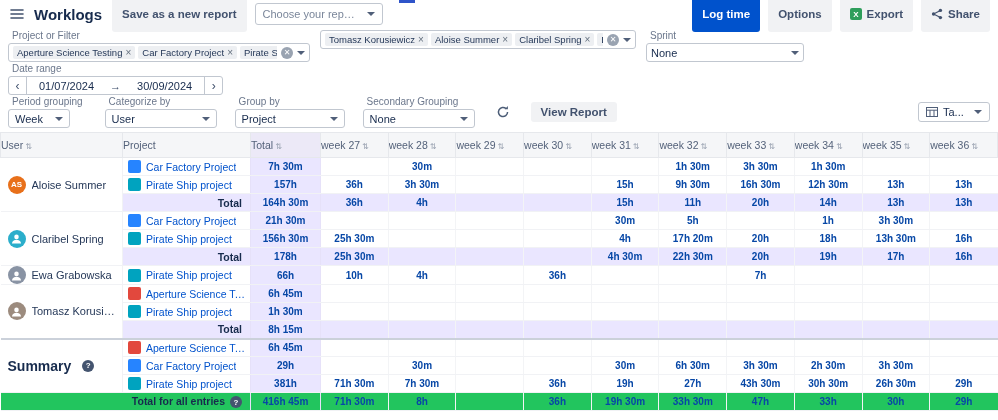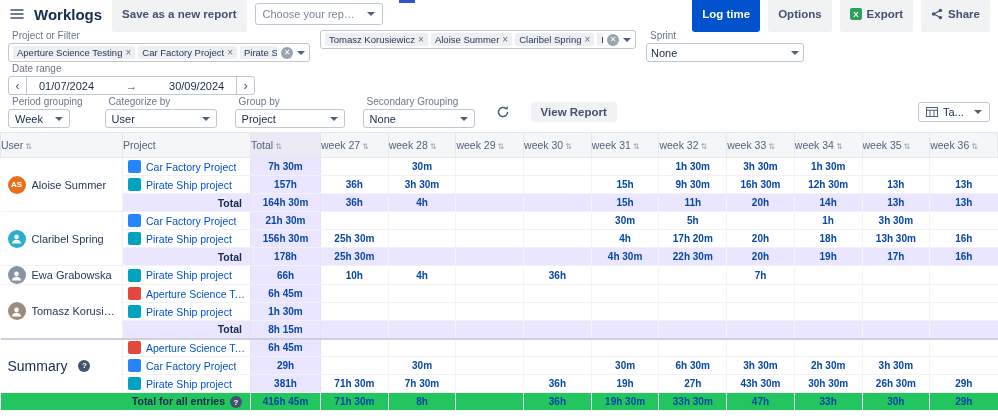--- a/index.html
+++ b/index.html
@@ -24,21 +24,21 @@
 .field{display:flex;align-items:center;height:19px;border:1px solid #C1C7D0;border-radius:3px;background:#fff;padding:0 4px;gap:4px;overflow:hidden;cursor:pointer}
 .chips{display:flex;align-items:center;gap:3px;flex:1;overflow:hidden}
 .chip{display:inline-flex;align-items:center;gap:3px;background:#EDEFF2;border-radius:2px;padding:1px 4px;font-size:9.5px;color:#253858;white-space:nowrap}
 .chip-x{color:#64707F;font-size:10px;line-height:1;cursor:pointer}
 .clear{flex:0 0 12px;width:12px;height:12px;border-radius:50%;background:#99A3B1;color:#fff;font-size:8px;line-height:12px;text-align:center;cursor:pointer}
 .dategrp{margin-top:1px}
 .dateseg{display:inline-flex;align-items:stretch;height:19px;border:1px solid #C1C7D0;border-radius:3px;overflow:hidden;background:#fff;width:max-content}
 .dnav{width:18px;display:flex;align-items:center;justify-content:center;font-size:12px;color:#42526E;cursor:pointer}
 .dnav.l{border-right:1px solid #C1C7D0}
 .dnav.r{border-left:1px solid #C1C7D0}
-.dates{display:flex;align-items:center;gap:32px;padding:0 12px;font-size:11px;color:#172B4D}
+.dates{display:flex;align-items:center;gap:16px;padding:0 12px;font-size:11px;color:#172B4D}
 .darrow{font-size:11px;color:#344563}
 .controlbar{display:flex;align-items:center;gap:18px;padding:1px 8px 4px}
 .ctl-select{height:19px;padding:0 6px}
 .w62{width:62px}.w112{width:112px}.w110{width:110px}.w115{width:128px}.w70{width:72px}
 .refresh{display:inline-flex;align-items:center;justify-content:center;width:20px;height:19px;cursor:pointer}
 .viewmode{height:20px;gap:5px}
 table{border-collapse:collapse;width:998px;table-layout:fixed;font-size:10.5px}
 thead th{height:25px;background:#F5F6F8;border:1px solid #E6E8EC;color:#54627A;font-weight:400;font-size:10.5px;text-align:left;white-space:nowrap;overflow:hidden}
 thead th.totalh{background:#ECE9F7}
 .sort{font-size:8px;color:#97A0AF;margin-left:2px}
@@ -50,21 +50,21 @@
 tr.trow td.lbl{text-align:right;color:#172B4D;font-weight:700;padding-right:8px;font-size:10.5px}
 tr.grand td{background:#22c55e;border-top:1px solid #D5E3F7}
 td.glbl{text-align:right;font-weight:700;color:#172B4D;padding-right:8px;font-size:10.5px}
 .user-cell{background:#fff;border-right:1px solid #F1F2F5}
 .ucell{display:flex;align-items:center;gap:6px;padding-left:4px}
 .av{flex:0 0 18px;width:18px;height:18px;border-radius:50%;display:inline-flex;align-items:center;justify-content:center;color:#fff;font-size:8px;font-weight:700;overflow:hidden}
 .uname{font-size:11px;color:#253858;overflow:hidden;text-overflow:ellipsis;white-space:nowrap}
 .pcell{display:flex;align-items:center;gap:5px;padding-left:2px}
 .picon{flex:0 0 13px;width:13px;height:13px;border-radius:2px}
 .plink{font-size:10.5px;color:#0052CC;overflow:hidden;text-overflow:ellipsis;white-space:nowrap;cursor:pointer}
-.sum-label{font-size:14px;font-weight:400;color:#172B4D}
+.sum-label{font-size:14px;font-weight:700;color:#172B4D}
 .help{display:inline-flex;align-items:center;justify-content:center;width:12px;height:12px;border-radius:50%;background:#44546F;color:#fff;font-size:8px;font-weight:700;margin-left:5px;cursor:pointer;flex:0 0 12px}
 tr.gstart td{border-top:1px solid #E4E6EA}
 tr.sumstart td{border-top:2px solid #CBD1DA}
 </style>
 </head>
 <body>
 
 <div class="app">
   <div class="artifact"></div>
 

